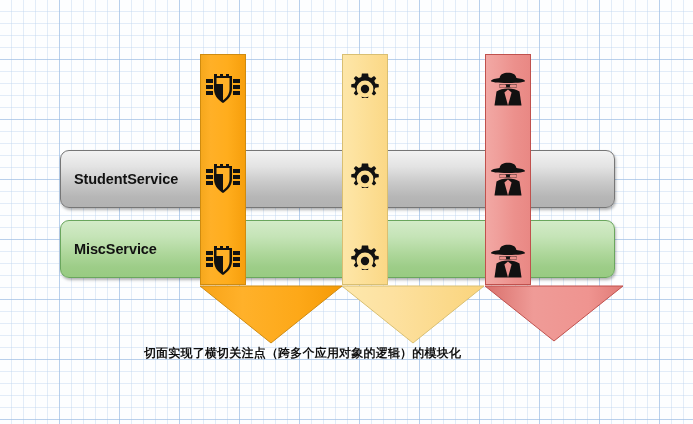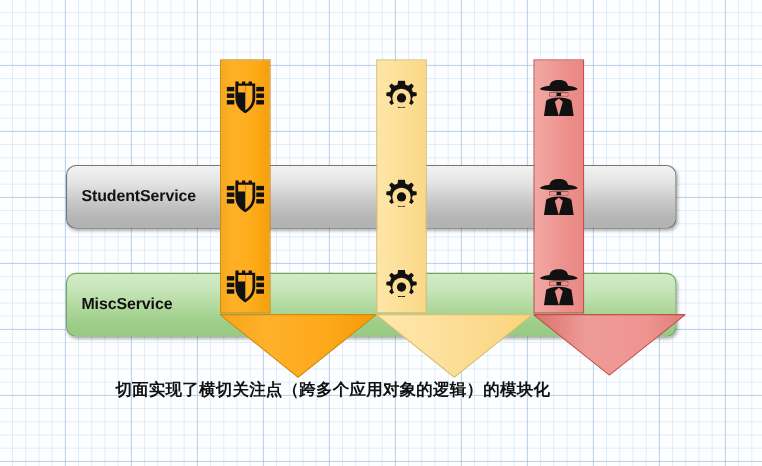--- a/index.html
+++ b/index.html
@@ -50,21 +50,21 @@
     background: linear-gradient(to bottom,
         #cfe0f4 0%, #bcd3ee 28%, #9bbde4 55%, #83addd 80%, #7ba8db 100%);
   }
   .box-gray {
     top: 150px;
     border: 1px solid #767676;
     background: linear-gradient(to bottom,
         #f2f2f2 0%, #e3e3e3 28%, #cacaca 55%, #b6b6b6 82%, #b2b2b2 100%);
   }
   .box-green {
-    top: 248px;
+    top: 220px;
     border: 1px solid #6aa65d;
     background: linear-gradient(to bottom,
         #d3ebc8 0%, #c5e4b7 28%, #aed79b 58%, #9dcd88 82%, #98cb82 100%);
   }
 
   
   .aspect {
     position: absolute;
     top: 54px;
   }
@@ -117,21 +117,21 @@
   }
   .icon-slot svg { display: block; }
 
   
   .caption {
     position: absolute;
     left: 0;
     top: 345px;
     width: 605px;
     text-align: center;
-    font-size: 15px;
+    font-size: 12px;
     font-weight: bold;
     color: #111111;
     font-family: "DejaVu Sans", "Liberation Sans", sans-serif;
     letter-spacing: 0.2px;
   }
 </style>
 </head>
 <body>
 
 <div id="canvas">

